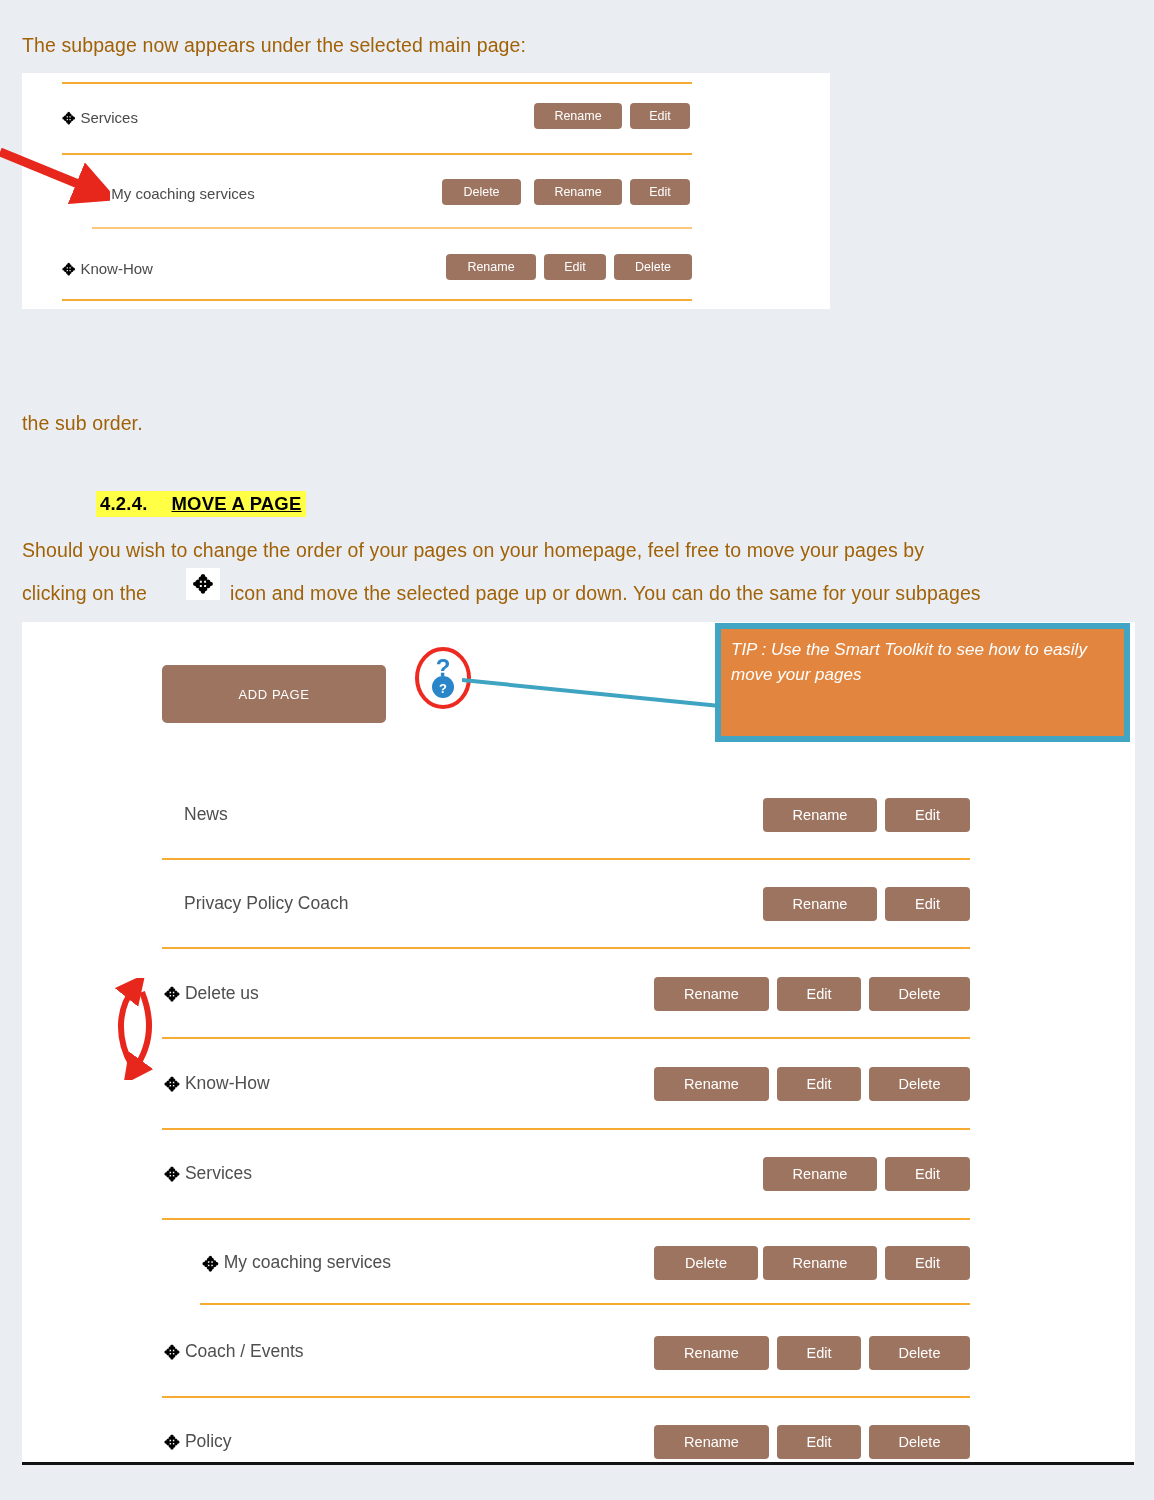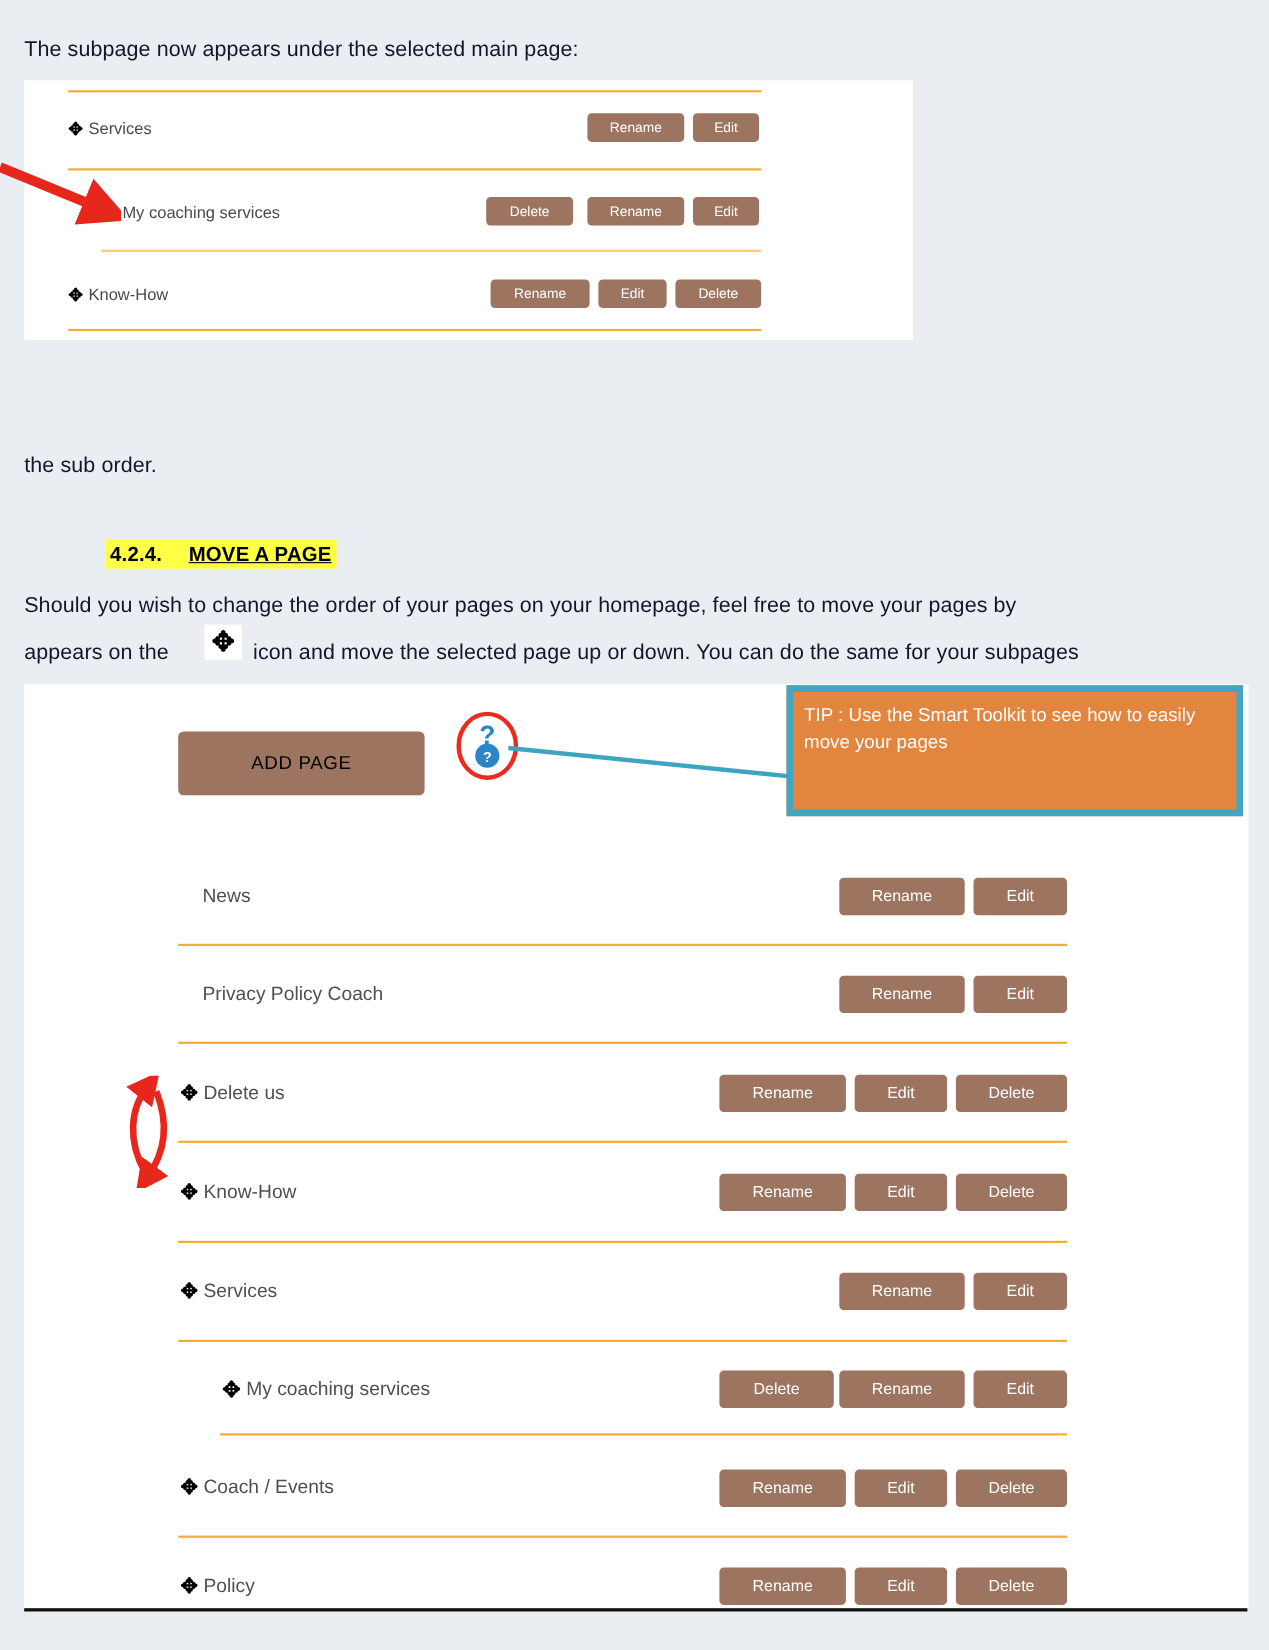--- a/index.html
+++ b/index.html
@@ -14,21 +14,21 @@
     color: #1a1a1a;
     position: relative;
     overflow: hidden;
   }
 
   
   .doc-para {
     position: absolute;
     font-size: 19.5px;
     line-height: 30px;
-    color: #0f172a;
+    color: #a16207;
     letter-spacing: 0.1px;
   }
 
   
   .shot {
     position: absolute;
     background: #ffffff;
   }
 
   .divider {
@@ -75,22 +75,22 @@
   .btn.med   { font-size: 14.5px; height: 34px; }
 
   
   #add-page-btn {
     position: absolute;
     left: 162px; top: 665px;
     width: 224px; height: 58px;
     background: #9d7460;
     border: none;
     border-radius: 5px;
-    color: #000000;
-    font-size: 17px;
+    color: #ffffff;
+    font-size: 13px;
     letter-spacing: 0.6px;
     font-family: "Liberation Sans", sans-serif;
     display: flex; align-items: center; justify-content: center;
   }
 
   
   #tip-box {
     position: absolute;
     left: 715px; top: 623px;
     width: 415px; height: 119px;
@@ -190,31 +190,31 @@
   <span>the sub order.</span>
 </div>
 
 <div id="section-heading">
   <span>4.2.4.</span>
   <span class="underlined">MOVE A PAGE</span>
 </div>
 
 <div class="doc-para" style="left:22px; top:535px;">Should you wish to change the order of your pages on your homepage, feel free to move your pages by</div>
 
-<div class="doc-para" style="left:22px; top:578px;">appears on the</div>
+<div class="doc-para" style="left:22px; top:578px;">clicking on the</div>
 
 <div class="inline-move-icon">✥</div>
 
 <div class="doc-para" style="left:230px; top:578px;">icon and move the selected page up or down.  You can do the same for your subpages</div>
 
 <div class="shot" id="bottom-shot" style="left:22px; top:622px; width:1113px; height:840px;">
 
   <button id="add-page-btn" style="left:140px; top:43px;">ADD PAGE</button>
 
-  <div id="tip-box" style="left:693px; top:1px;">TIP : Use the Smart Toolkit to see how to easily move your pages</div>
+  <div id="tip-box" style="left:693px; top:1px;font-style:italic;">TIP : Use the Smart Toolkit to see how to easily move your pages</div>
 
   <div class="row-label big" style="left:162px; top:182px;">
     <span>News</span>
   </div>
   <button class="btn med" style="left:741px; top:176px; width:114px;">Rename</button>
   <button class="btn med" style="left:863px; top:176px; width:85px;">Edit</button>
   <div class="divider" style="left:140px; top:236px; width:808px;"></div>
 
   <div class="row-label big" style="left:162px; top:271px;justify-content:flex-end;">
     <span>Privacy Policy Coach</span>

